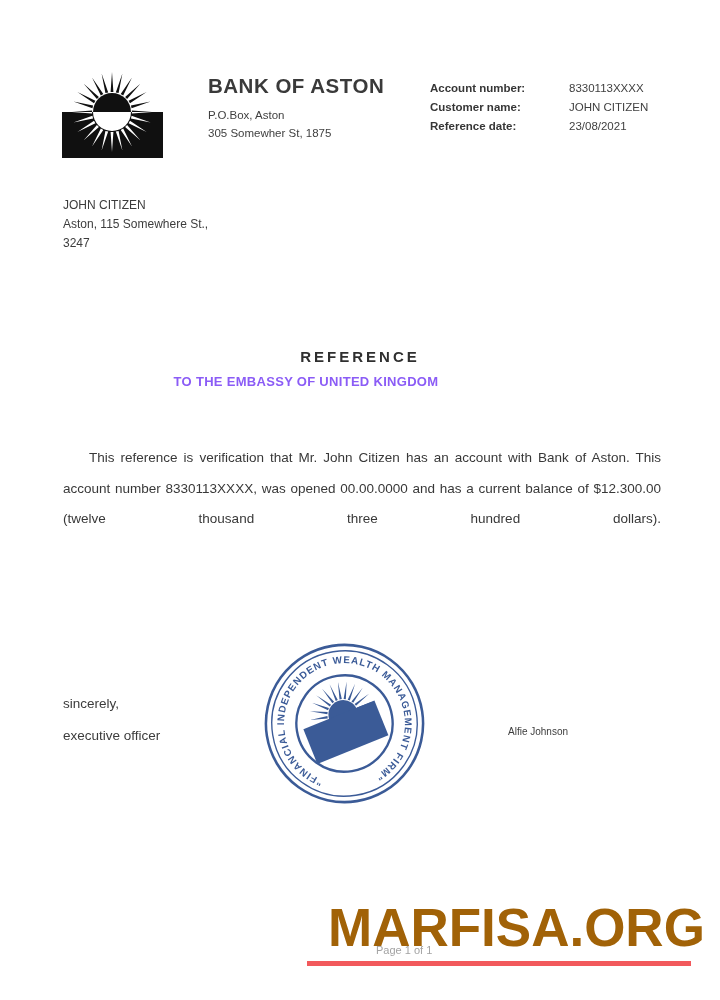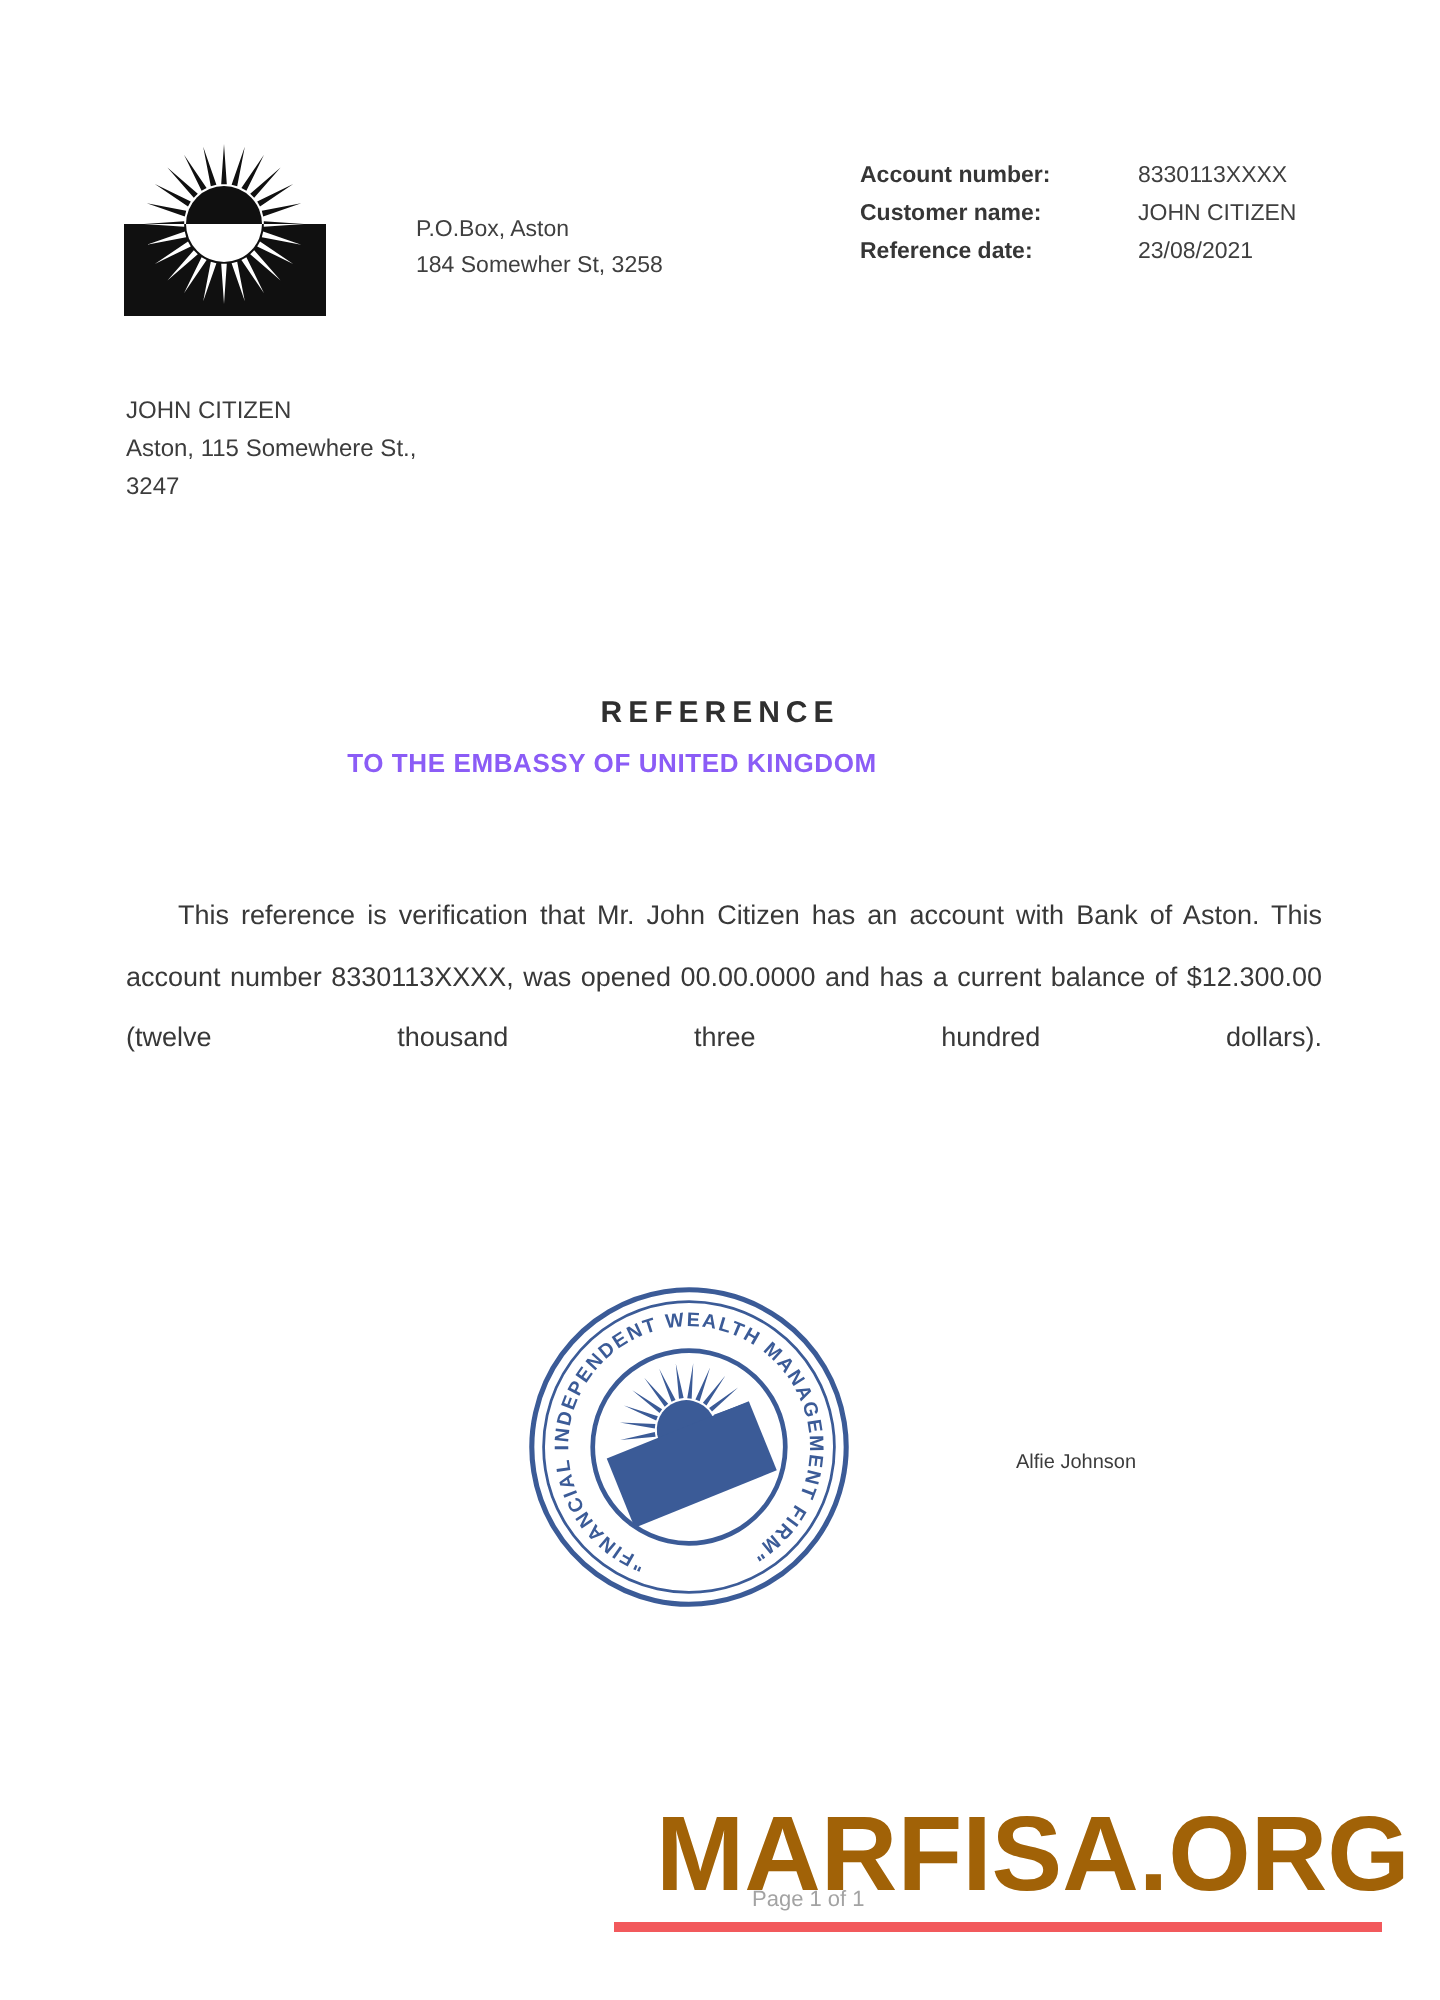--- a/index.html
+++ b/index.html
@@ -95,24 +95,25 @@
         <circle cx="50" cy="46" r="19"></circle>
         <path d="M69.9 44.6L90.0 46.0L69.9 47.4ZM69.6 49.8L88.6 56.4L68.9 52.6ZM68.0 54.7L84.6 66.0L66.6 57.2ZM65.1 59.1L78.3 74.3L63.1 61.1ZM61.2 62.6L70.0 80.6L58.7 64.0ZM56.6 64.9L60.4 84.6L53.8 65.6ZM51.4 65.9L50.0 86.0L48.6 65.9ZM46.2 65.6L39.6 84.6L43.4 64.9ZM41.3 64.0L30.0 80.6L38.8 62.6ZM36.9 61.1L21.7 74.3L34.9 59.1ZM33.4 57.2L15.4 66.0L32.0 54.7ZM31.1 52.6L11.4 56.4L30.4 49.8ZM30.1 47.4L10.0 46.0L30.1 44.6ZM30.4 42.2L11.4 35.6L31.1 39.4ZM32.0 37.3L15.4 26.0L33.4 34.8ZM34.9 32.9L21.7 17.7L36.9 30.9ZM38.8 29.4L30.0 11.4L41.3 28.0ZM43.4 27.1L39.6 7.4L46.2 26.4ZM48.6 26.1L50.0 6.0L51.4 26.1ZM53.8 26.4L60.4 7.4L56.6 27.1ZM58.7 28.0L70.0 11.4L61.2 29.4ZM63.1 30.9L78.3 17.7L65.1 32.9ZM66.6 34.8L84.6 26.0L68.0 37.3ZM68.9 39.4L88.6 35.6L69.6 42.2Z"></path>
       </g>
       <g clip-path="url(#lgBot)" fill="#ffffff">
         <circle cx="50" cy="46" r="19"></circle>
         <path d="M69.9 44.6L90.0 46.0L69.9 47.4ZM69.6 49.8L88.6 56.4L68.9 52.6ZM68.0 54.7L84.6 66.0L66.6 57.2ZM65.1 59.1L78.3 74.3L63.1 61.1ZM61.2 62.6L70.0 80.6L58.7 64.0ZM56.6 64.9L60.4 84.6L53.8 65.6ZM51.4 65.9L50.0 86.0L48.6 65.9ZM46.2 65.6L39.6 84.6L43.4 64.9ZM41.3 64.0L30.0 80.6L38.8 62.6ZM36.9 61.1L21.7 74.3L34.9 59.1ZM33.4 57.2L15.4 66.0L32.0 54.7ZM31.1 52.6L11.4 56.4L30.4 49.8ZM30.1 47.4L10.0 46.0L30.1 44.6ZM30.4 42.2L11.4 35.6L31.1 39.4ZM32.0 37.3L15.4 26.0L33.4 34.8ZM34.9 32.9L21.7 17.7L36.9 30.9ZM38.8 29.4L30.0 11.4L41.3 28.0ZM43.4 27.1L39.6 7.4L46.2 26.4ZM48.6 26.1L50.0 6.0L51.4 26.1ZM53.8 26.4L60.4 7.4L56.6 27.1ZM58.7 28.0L70.0 11.4L61.2 29.4ZM63.1 30.9L78.3 17.7L65.1 32.9ZM66.6 34.8L84.6 26.0L68.0 37.3ZM68.9 39.4L88.6 35.6L69.6 42.2Z"></path>
       </g>
     </svg>
   </div>
 
+  <div class="bank-name">BANK OF ASTON</div>
 
   <div class="bank-address">
     <div>P.O.Box, Aston</div>
-    <div>184 Somewher St, 3258</div>
+    <div>305 Somewher St, 1875</div>
   </div>
 
   <div class="info-table">
     <div class="info-row">
       <span class="info-label">Account number:</span>
       <span class="info-value">8330113XXXX</span>
     </div>
     <div class="info-row">
       <span class="info-label">Customer name:</span>
       <span class="info-value">JOHN CITIZEN</span>
@@ -129,20 +130,24 @@
     <div>3247</div>
   </div>
 
   <div class="doc-title">REFERENCE</div>
   <div class="doc-subtitle">TO THE EMBASSY OF UNITED KINGDOM</div>
 
   <div class="body-text">
     <p class="p1">This reference is verification that Mr. John Citizen has an account with Bank of Aston. This account number 8330113XXXX, was opened 00.00.0000 and has a current balance of $12.300.00 (twelve thousand three hundred dollars).</p>
   </div>
 
+  <div class="closing">
+    <div>sincerely,</div>
+    <div>executive officer</div>
+  </div>
 
   <div class="stamp">
     <svg viewBox="0 0 170 170" width="167" height="167">
       <defs>
         <path id="ringPath" d="M 54.3 138.3 A 61.5 61.5 0 1 1 115.7 31.7 A 61.5 61.5 0 1 1 54.3 138.3" fill="none"></path>
       </defs>
       <g fill="none" stroke="#2d4f90">
         <circle cx="85" cy="85" r="80" stroke-width="2.6"></circle>
         <circle cx="85" cy="85" r="74" stroke-width="1.4"></circle>
         <circle cx="85" cy="85" r="49" stroke-width="2.4"></circle>

